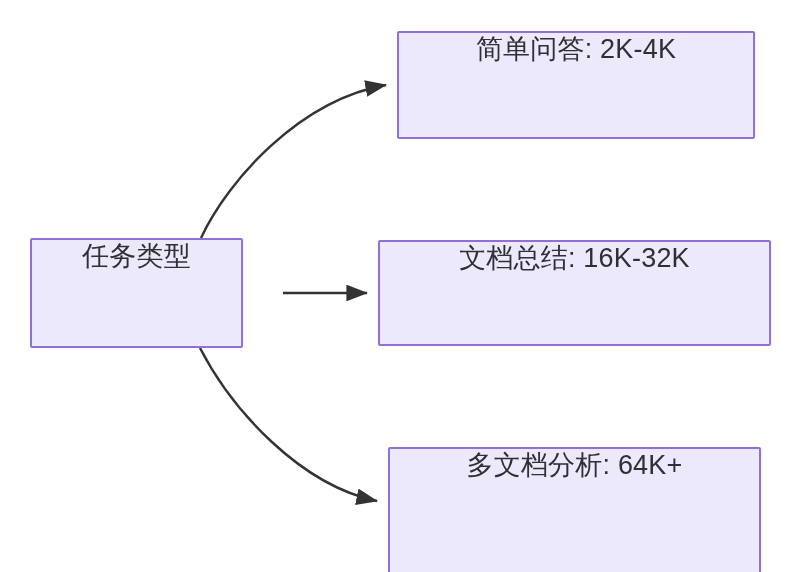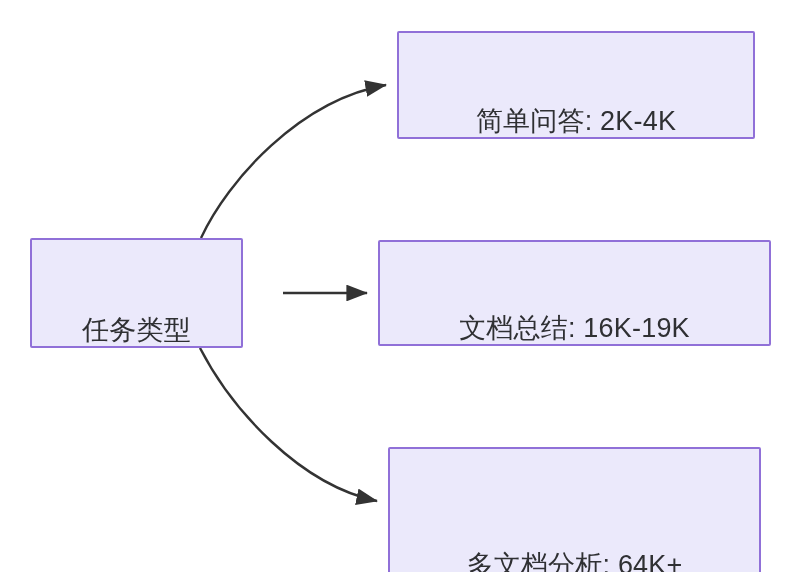--- a/index.html
+++ b/index.html
@@ -29,21 +29,21 @@
     height: 572px;
     pointer-events: none;
   }
   .node {
     position: absolute;
     box-sizing: border-box;
     background: #ebe9fb;
     border: 2px solid #9070d8;
     border-radius: 2px;
     display: flex;
-    align-items: flex-end;
+    align-items: flex-start;
     justify-content: center;
   }
   .node-label {
     color: #2f3033;
     font-size: 27px;
     line-height: 1.2;
     letter-spacing: 0.2px;
     white-space: nowrap;
     font-family: "Liberation Sans", "DejaVu Sans", sans-serif;
   }
@@ -73,20 +73,20 @@
 
   <div class="node" id="node-source">
     <span class="node-label">任务类型</span>
   </div>
 
   <div class="node" id="node-simple">
     <span class="node-label">简单问答: 2K-4K</span>
   </div>
 
   <div class="node" id="node-doc">
-    <span class="node-label">文档总结: 16K-19K</span>
+    <span class="node-label">文档总结: 16K-32K</span>
   </div>
 
   <div class="node" id="node-multidoc">
     <span class="node-label">多文档分析: 64K+</span>
   </div>
 
 </div>
 
 </body></html>

